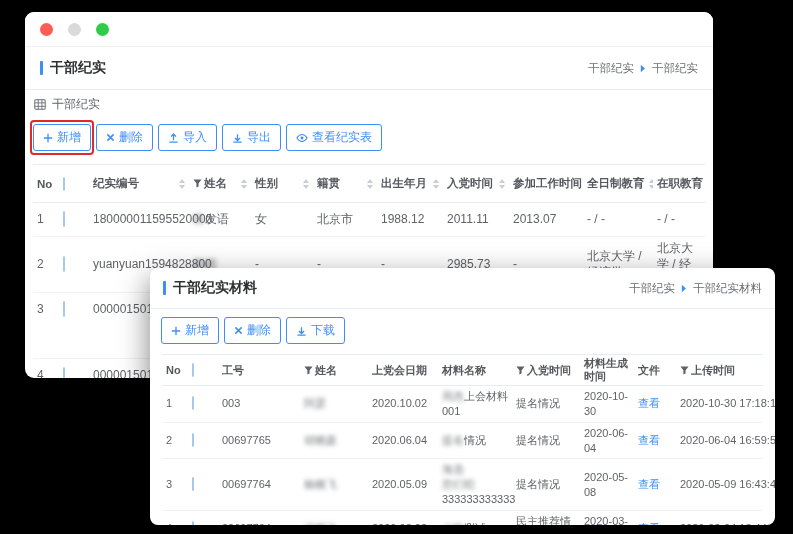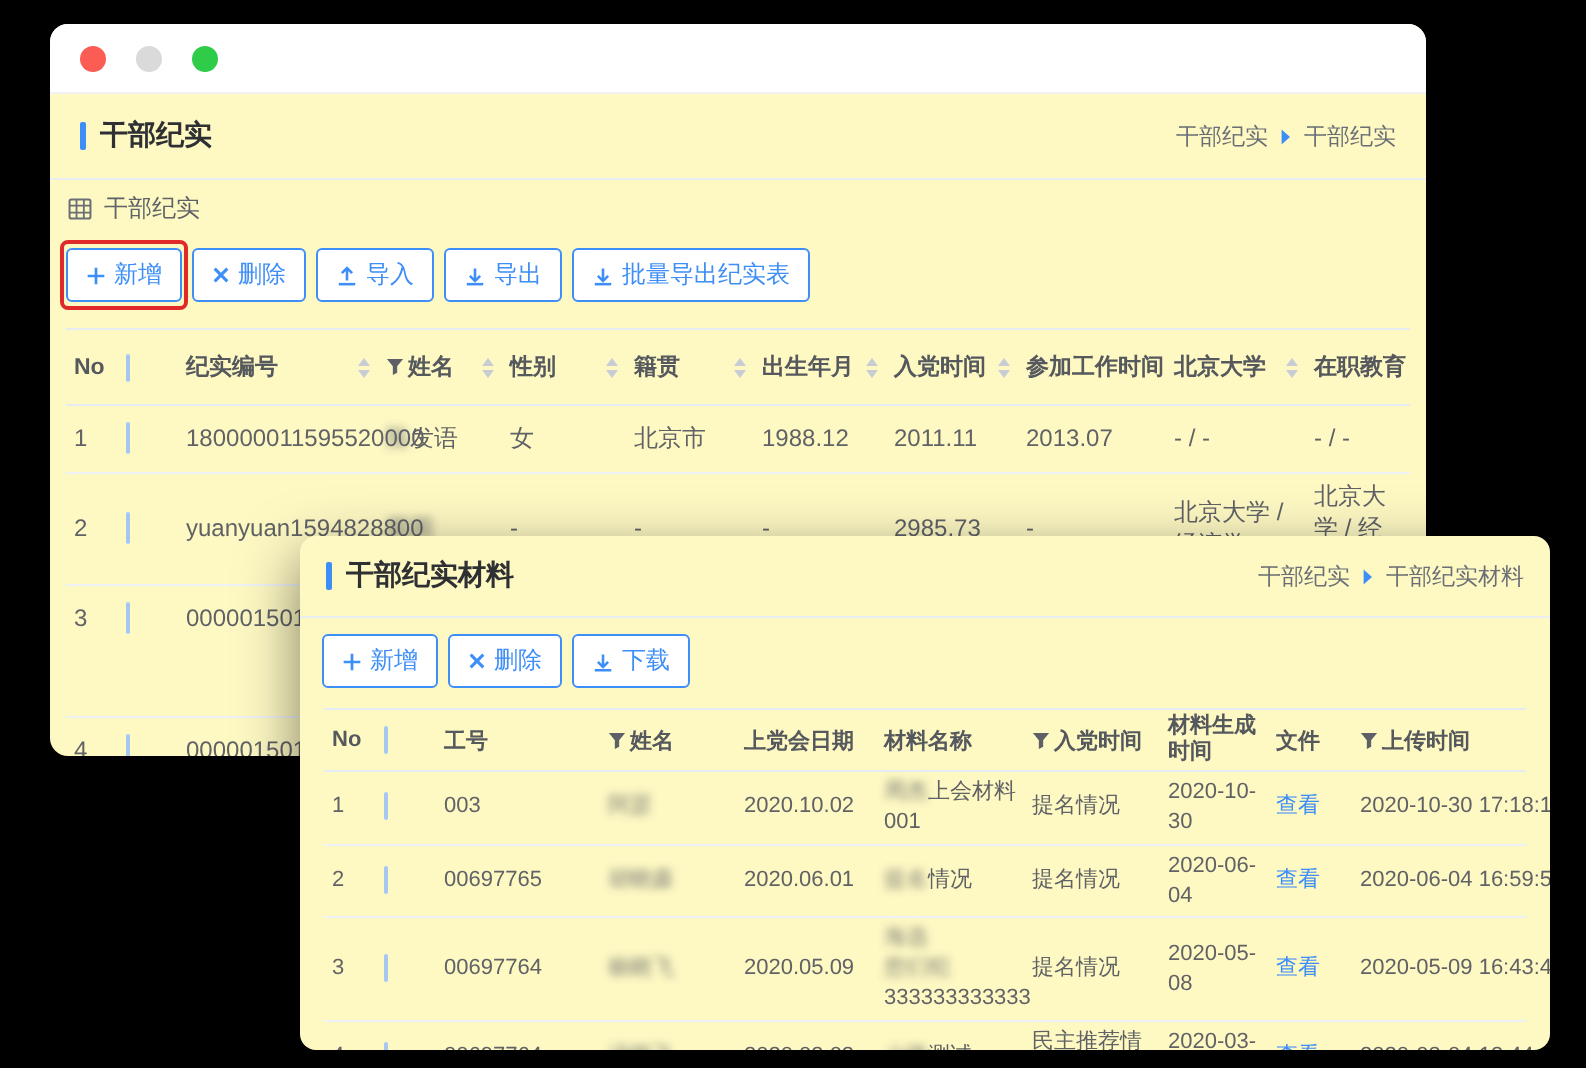--- a/index.html
+++ b/index.html
@@ -1,18 +1,18 @@
 <!DOCTYPE html>
 <html><head>
 <meta charset="utf-8">
 <style>
   html,body{margin:0;padding:0;background:#000;}
   .stage{position:relative;width:793px;height:534px;background:#000;overflow:hidden;
          font-family:"Liberation Sans",sans-serif;}
-  .window{position:absolute;background:#fef9c3;border-radius:9px;overflow:hidden;}
+  .window{position:absolute;background:#ffffff;border-radius:9px;overflow:hidden;}
   .win-back{left:25px;top:12px;width:688px;height:366px;box-shadow:0 6px 22px rgba(0,0,0,.55);}
   .win-front{left:150px;top:268px;width:625px;height:257px;border-radius:8px;
              box-shadow:0 10px 30px rgba(0,0,0,.5);}
   
   .titlebar{height:34px;display:flex;align-items:center;gap:15px;padding-left:15px;
             border-bottom:1px solid #f1f1f1;background:#fff;}
   .dot{width:13px;height:13px;border-radius:50%;}
   
   .page-head{height:42px;display:flex;align-items:center;padding:0 15px;border-bottom:1px solid #e9eef4;}
   .win-front .page-head{height:40px;padding:0 13px;}
@@ -136,26 +136,26 @@
                 <path d="M6 2.5V9M3.2 6.5L6 9.3 8.8 6.5" fill="none" stroke="currentColor" stroke-width="1.4"></path>
                 <path d="M1.5 11h9" stroke="currentColor" stroke-width="1.4"></path>
               </svg>
             </span>
             <span>导出</span>
           </button>
         </span>
         <span class="btnwrap">
           <button class="btn">
             <span class="ic">
-              <svg width="11" height="11" viewBox="0 0 12 12">
-                <path d="M6 2.5V9M3.2 6.5L6 9.3 8.8 6.5" fill="none" stroke="currentColor" stroke-width="1.4"></path>
-                <path d="M1.5 11h9" stroke="currentColor" stroke-width="1.4"></path>
-              </svg>
-            </span>
-            <span>批量导出纪实表</span>
+              <svg width="12" height="10" viewBox="0 0 14 10">
+                <path d="M1 5c2-3 4-4 6-4s4 1 6 4c-2 3-4 4-6 4S3 8 1 5z" fill="none" stroke="currentColor" stroke-width="1.2"></path>
+                <circle cx="7" cy="5" r="1.7" fill="currentColor"></circle>
+              </svg>
+            </span>
+            <span>查看纪实表</span>
           </button>
         </span>
       </div>
     <table class="tb-back">
       <colgroup>
         <col style="width:26px">
           <col style="width:30px">
           <col style="width:100px">
           <col style="width:62px">
         <col style="width:62px">
@@ -250,21 +250,21 @@
             <th>
               <div class="hwrap">
                 <span class="hlab">
                   <span>参加工作时间</span>
                 </span>
               </div>
             </th>
             <th>
               <div class="hwrap">
                 <span class="hlab">
-                  <span>北京大学</span>
+                  <span>全日制教育</span>
                 </span>
                 <span class="sort">
                   <i class="up"></i>
                   <i class="dn"></i>
                 </span>
               </div>
             </th>
             <th>
               <div class="hwrap">
                 <span class="hlab">
@@ -485,21 +485,21 @@
             <td class="td-category">提名情况</td>
             <td class="td-generated">2020-10-30</td>
             <td class="td-file"><span class="link">查看</span></td>
             <td class="td-uploaded">2020-10-30 17:18:12</td>
           </tr>
           <tr>
             <td class="td-no">2</td>
             <td class="td-cb"><span class="cb"></span></td>
             <td class="td-job">00697765</td>
             <td class="td-name"><span class="redact">胡晓森</span></td>
-            <td class="td-meeting">2020.06.01</td>
+            <td class="td-meeting">2020.06.04</td>
             <td class="td-material"><span class="redact">提名</span><span>情况</span></td>
             <td class="td-category">提名情况</td>
             <td class="td-generated">2020-06-04</td>
             <td class="td-file"><span class="link">查看</span></td>
             <td class="td-uploaded">2020-06-04 16:59:51</td>
           </tr>
           <tr>
             <td class="td-no">3</td>
             <td class="td-cb"><span class="cb"></span></td>
             <td class="td-job">00697764</td>

